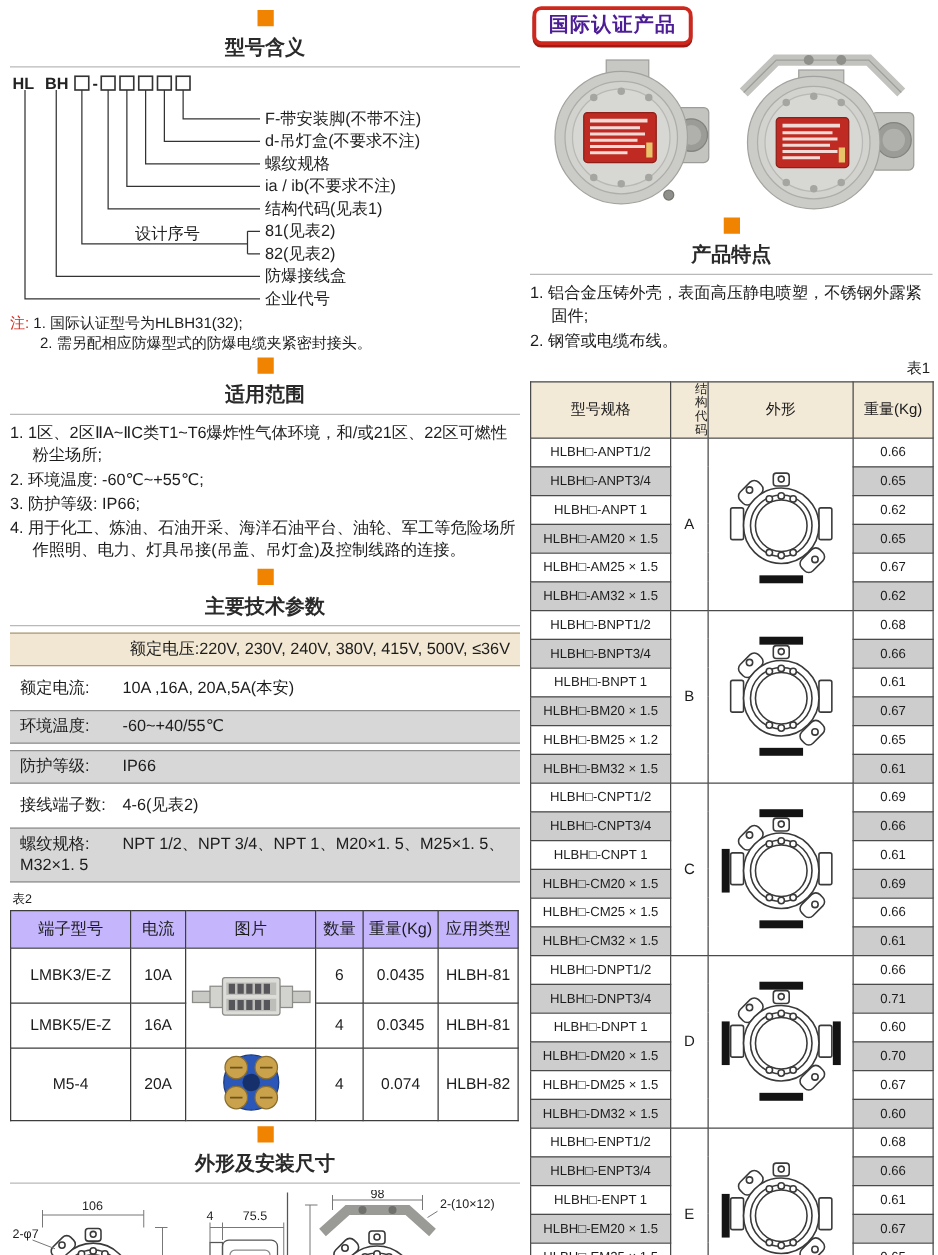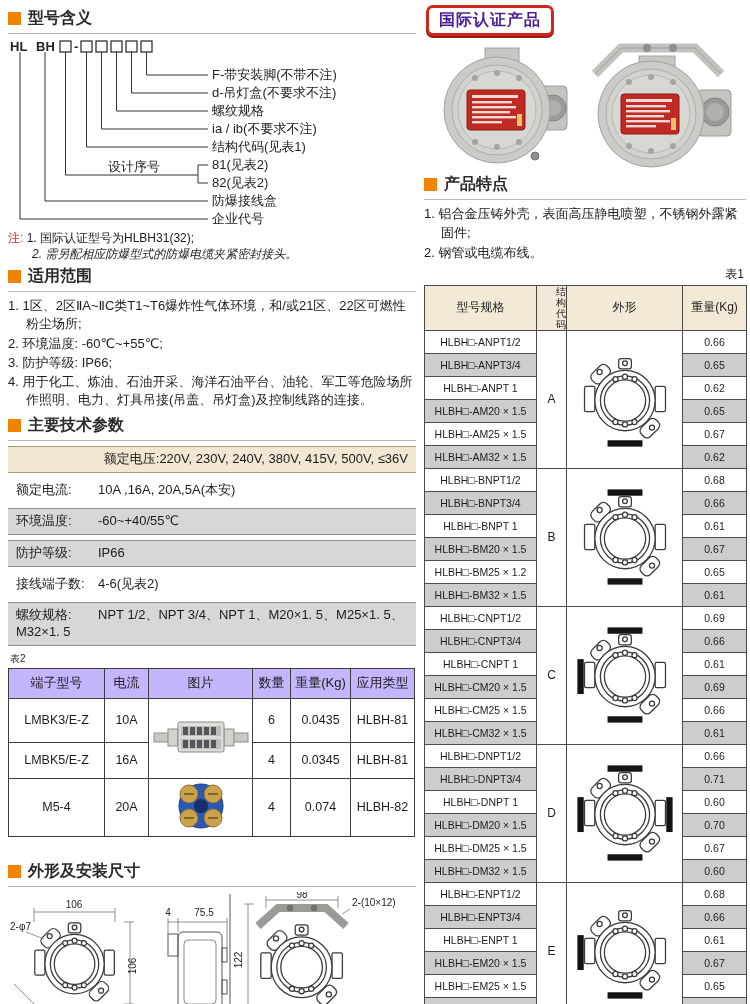--- a/index.html
+++ b/index.html
@@ -5,33 +5,33 @@
   html,body{margin:0;padding:0;}
   body{
     width:750px;height:1004px;position:relative;overflow:hidden;background:#fff;
     font-family:"Liberation Sans","DejaVu Sans",sans-serif;color:#1c1c1c;
     -webkit-font-smoothing:antialiased;
   }
   .col-left{position:absolute;left:8px;top:6px;width:408px;}
   .col-right{position:absolute;left:424px;top:0;width:322px;}
 
   
-  .sec-title{display:flex;align-items:center;gap:7px;font-size:16px;font-weight:bold;color:#2a2a2a;margin-top:2px;}
+  .sec-title{display:flex;align-items:center;gap:7px;font-size:16px;font-weight:bold;color:#2a2a2a;margin-top:2px;flex-direction:column;}
   .bullet{width:13px;height:13px;background:#F08300;flex:0 0 auto;}
   .rule{border-bottom:1px solid #b9b9b9;margin:4px 0 5px 0;}
 
   
   .diagram{display:block;}
   .diagram text{font-size:13px;fill:#222;}
   .diagram .mono{font-weight:bold;}
   .diagram path{stroke:#333;stroke-width:1;fill:none;}
   .diagram rect.box{fill:#fff;stroke:#333;stroke-width:1.3;}
   .notes{font-size:12px;line-height:1.3;margin:2px 0 4px 0;}
   .notes .red{color:#d22a1e;}
-  .notes .ind{padding-left:24px;font-style:italic;}
+  .notes .ind{padding-left:24px;}
 
   
   .app-item{font-size:13px;line-height:1.4;padding-left:18px;text-indent:-18px;margin:1px 0;}
 
   
   .tp-row{font-size:13px;padding:4px 8px;margin:5px 0;line-height:1.3;}
   .tp-beige{background:#f1e7d3;border-top:1px solid #a79a7c;border-bottom:1px solid #a79a7c;text-align:right;}
   .tp-gray{background:#d7d7d7;border-top:1px solid #8f8f8f;border-bottom:1px solid #8f8f8f;}
   .tp-label{display:inline-block;min-width:82px;}
   .keep-ws{white-space:pre-wrap;}
@@ -250,21 +250,21 @@
             <path d="M9 14 H19 M33 14 H43 M9 38 H19 M33 38 H43" stroke="#6e531d" stroke-width="1.4"></path>
           </svg>
         </td>
         <td>4</td>
         <td>0.074</td>
         <td>HLBH-82</td>
       </tr>
     </tbody>
   </table>
 
-  <div class="sec-title" style="margin-top:24px">
+  <div class="sec-title" style="margin-top:4px">
     <span class="bullet"></span>
     <span>外形及安装尺寸</span>
   </div>
   <div class="rule"></div>
   <div class="dims-wrap">
     <svg class="dims" width="406" height="168" viewBox="0 0 406 168">
       <line x1="222" y1="2" x2="222" y2="166" stroke="#c4c4c4"></line>
 
       <use href="#boxsym" transform="translate(26,30) scale(0.78)"></use>
       <line class="dim" x1="26" y1="20" x2="107" y2="20"></line>

